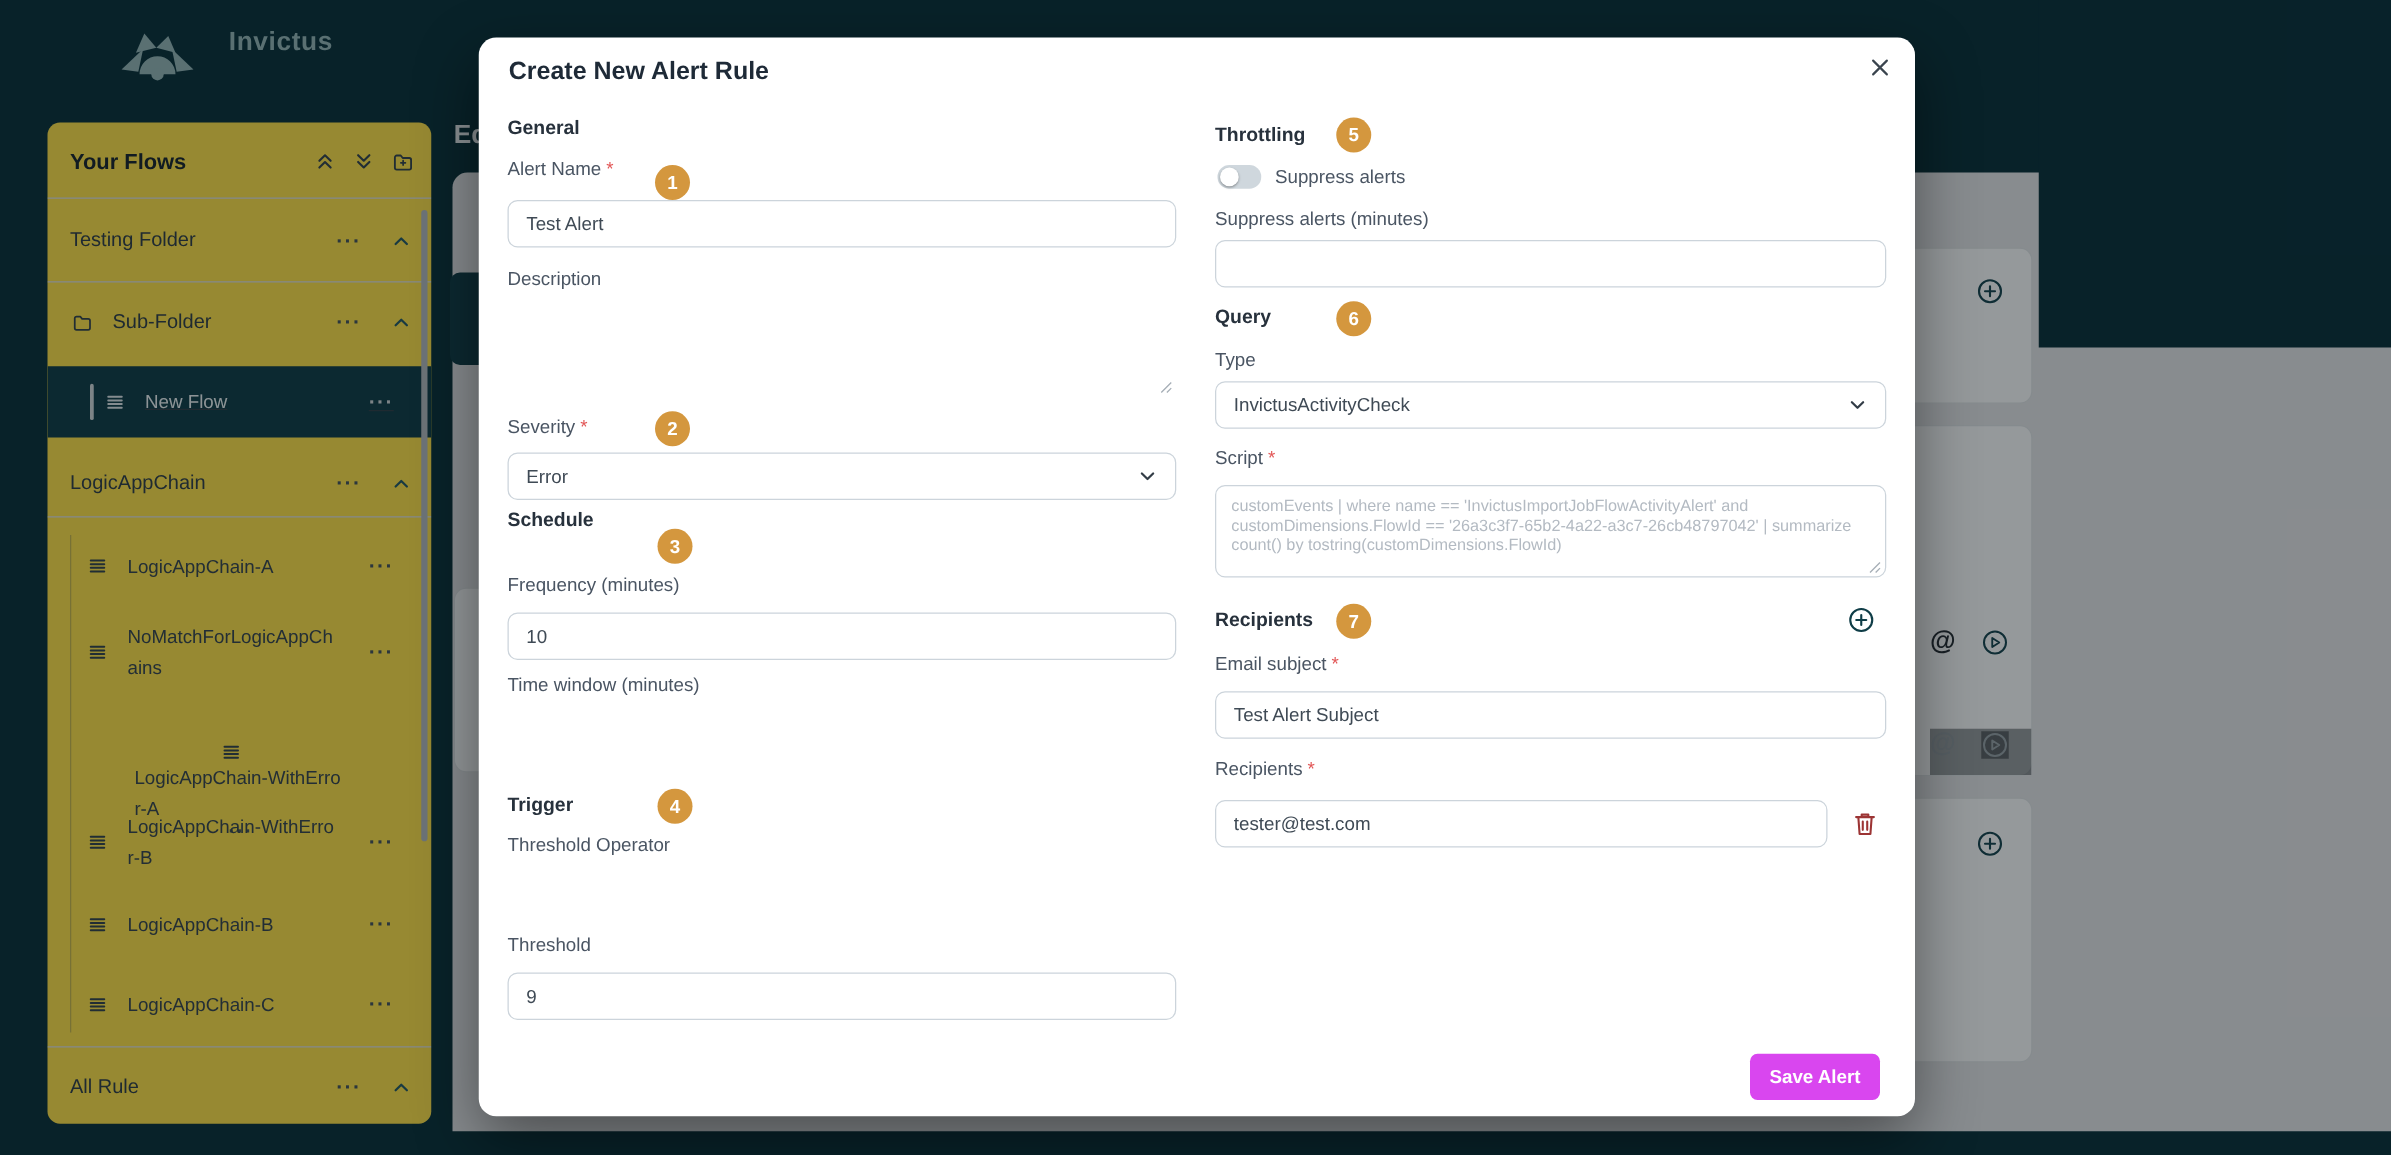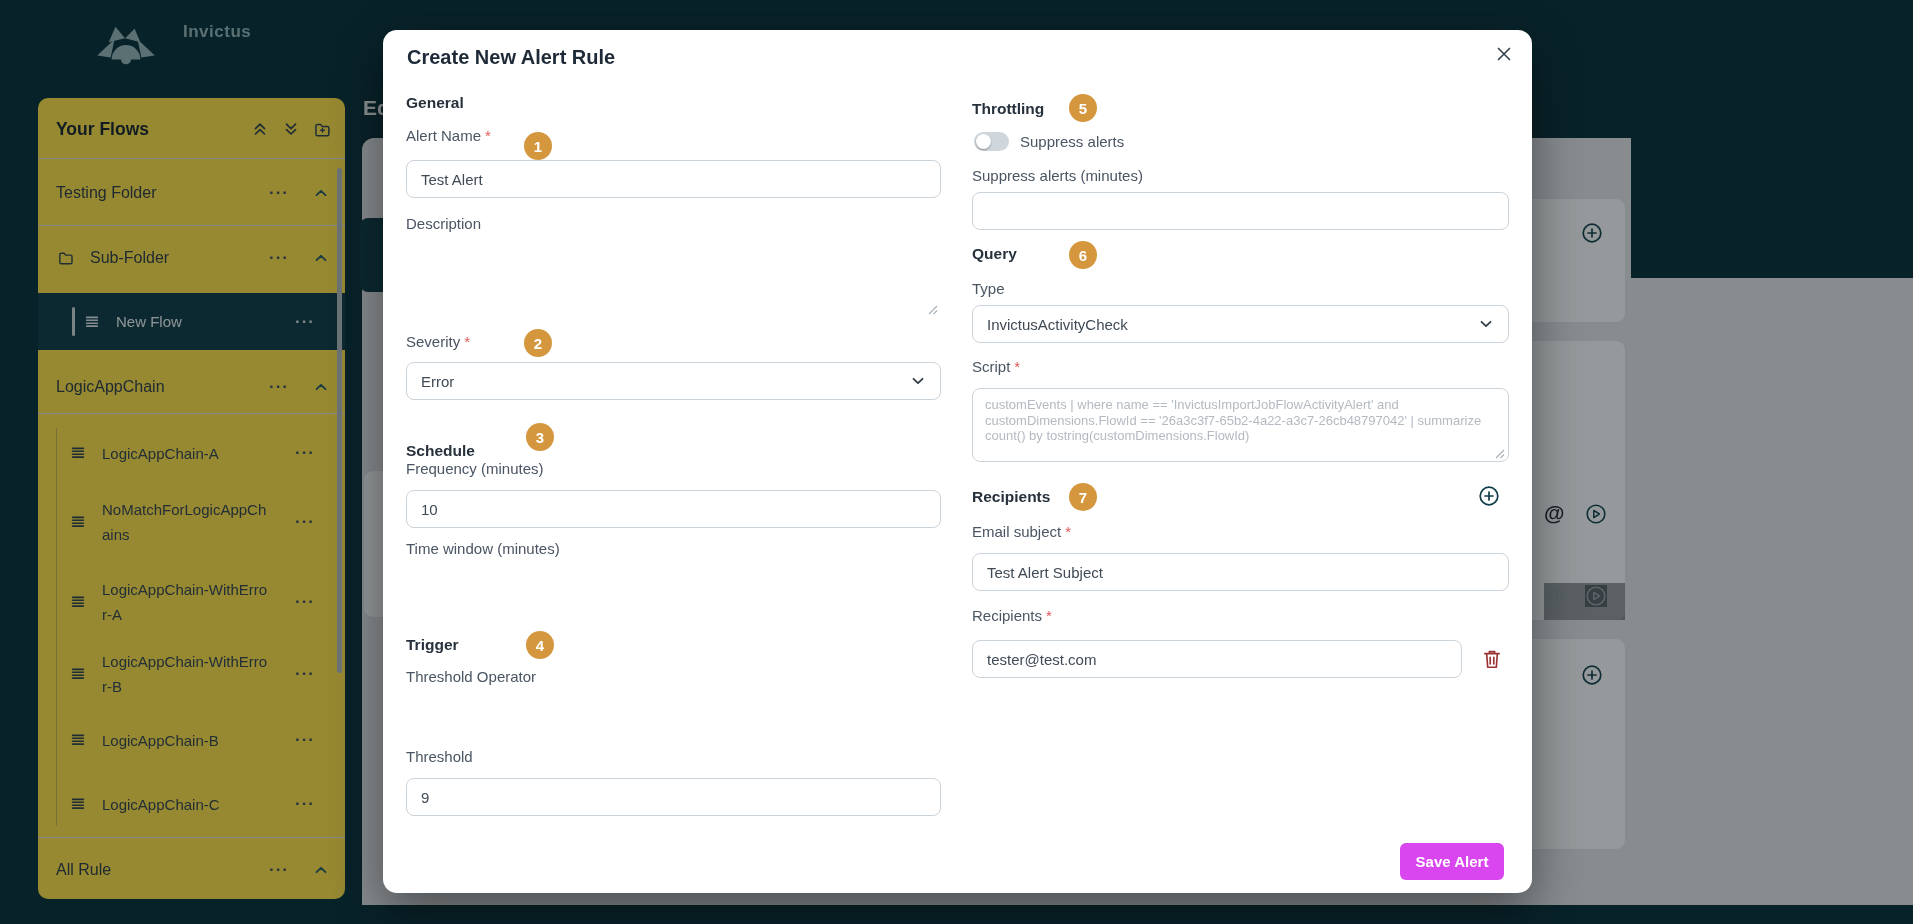--- a/index.html
+++ b/index.html
@@ -8,21 +8,21 @@
     background:#072f38;
     font-family:"Liberation Sans","DejaVu Sans",sans-serif;
     -webkit-font-smoothing:antialiased;
   }
   .abs{position:absolute;}
   svg{display:block;}
 
   
   .stage{position:absolute;inset:0;}
   .brand{left:95px;top:22px;display:flex;align-items:center;gap:28px;color:#94b5b6;}
-  .brand-name{font-size:17px;font-weight:700;letter-spacing:.5px;}
+  .brand-name{font-size:21px;font-weight:700;letter-spacing:.5px;}
   .user-area{left:1665px;top:50px;display:flex;align-items:center;gap:30px;color:#c2cfd1;}
   .user-name{font-size:16.5px;}
   .page-title{left:363px;top:96px;font-size:21px;font-weight:700;color:#e8eef0;}
 
   .canvas{left:362px;top:138px;width:1551px;height:767px;background:#e4e6e7;border-radius:12px 12px 0 0;}
   .dark-notch{left:1631px;top:0;width:282px;height:278px;background:#072f38;}
 
   .card{background:#fafbfb;border:1.5px solid #dfe3e5;border-radius:10px;box-sizing:border-box;}
   .card-icon{color:#14424c;}
   .card-icon.dim{color:#97a1a5;}
@@ -215,21 +215,21 @@
           <use href="#i-folder"></use>
         </svg>
       <span class="sb-group-label">Sub-Folder</span>
       <span class="spacer"></span>
       <span class="dots" style="margin-right:24px">···</span>
       <svg width="16" height="16" class="sb-chev">
           <use href="#i-chevron-up"></use>
         </svg>
     </div>
 
-    <div class="sb-row sel-row" style="top:195px;height:57px;padding:0 30px 0 46px;">
+    <div class="sb-row sel-row" style="top:195px;height:57px;padding:0 30px 0 46px;text-decoration:underline;">
       <span class="sel-bar"></span>
       <svg width="16" height="16" class="sb-icon" style="margin-right:16px">
           <use href="#i-stack"></use>
         </svg>
       <span class="sb-item-label">New Flow</span>
       <span class="spacer"></span>
       <span class="dots">···</span>
     </div>
 
     <div class="sb-row" style="top:266px;height:46px;padding:0 16px 0 18px;">
@@ -252,21 +252,21 @@
       <span class="dots">···</span>
     </div>
     <div class="sb-row" style="top:394px;height:60px;padding:0 30px 0 32px;">
       <svg width="16" height="16" class="sb-icon" style="margin-right:16px">
           <use href="#i-stack"></use>
         </svg>
       <span class="sb-item-label">NoMatchForLogicAppChains</span>
       <span class="spacer"></span>
       <span class="dots">···</span>
     </div>
-    <div class="sb-row" style="top:474px;height:60px;padding:0 30px 0 32px;">
+    <div class="sb-row" style="top:496px;height:60px;padding:0 30px 0 32px;flex-direction:column;">
       <svg width="16" height="16" class="sb-icon" style="margin-right:16px">
           <use href="#i-stack"></use>
         </svg>
       <span class="sb-item-label">LogicAppChain-WithError-A</span>
       <span class="spacer"></span>
       <span class="dots">···</span>
     </div>
     <div class="sb-row" style="top:546px;height:60px;padding:0 30px 0 32px;">
       <svg width="16" height="16" class="sb-icon" style="margin-right:16px">
           <use href="#i-stack"></use>
@@ -333,21 +333,21 @@
     <span>Severity</span><span class="req">*</span>
   </div>
   <div class="abs badge" style="left:141px;top:299px">2</div>
   <div class="select" style="left:23px;top:332px;width:535px">
     <span>Error</span>
     <svg width="16" height="16" class="chev">
         <use href="#i-chevron-down"></use>
       </svg>
   </div>
 
-  <div class="abs h" style="left:23px;top:412px">Schedule</div>
+  <div class="abs h" style="left:23px;top:378px">Schedule</div>
   <div class="abs badge" style="left:143px;top:393px">3</div>
   <div class="abs lbl" style="left:23px;top:430px">Frequency (minutes)</div>
   <input class="field" style="left: 23px; top: 460px; width: 535px;" value="10">
   <div class="abs lbl" style="left:23px;top:510px">Time window (minutes)</div>
 
   <div class="abs h" style="left:23px;top:606px">Trigger</div>
   <div class="abs badge" style="left:143px;top:601px">4</div>
   <div class="abs lbl" style="left:23px;top:638px">Threshold Operator</div>
   <div class="abs lbl" style="left:23px;top:718px">Threshold</div>
   <input class="field" style="left: 23px; top: 748px; width: 535px;" value="9">

